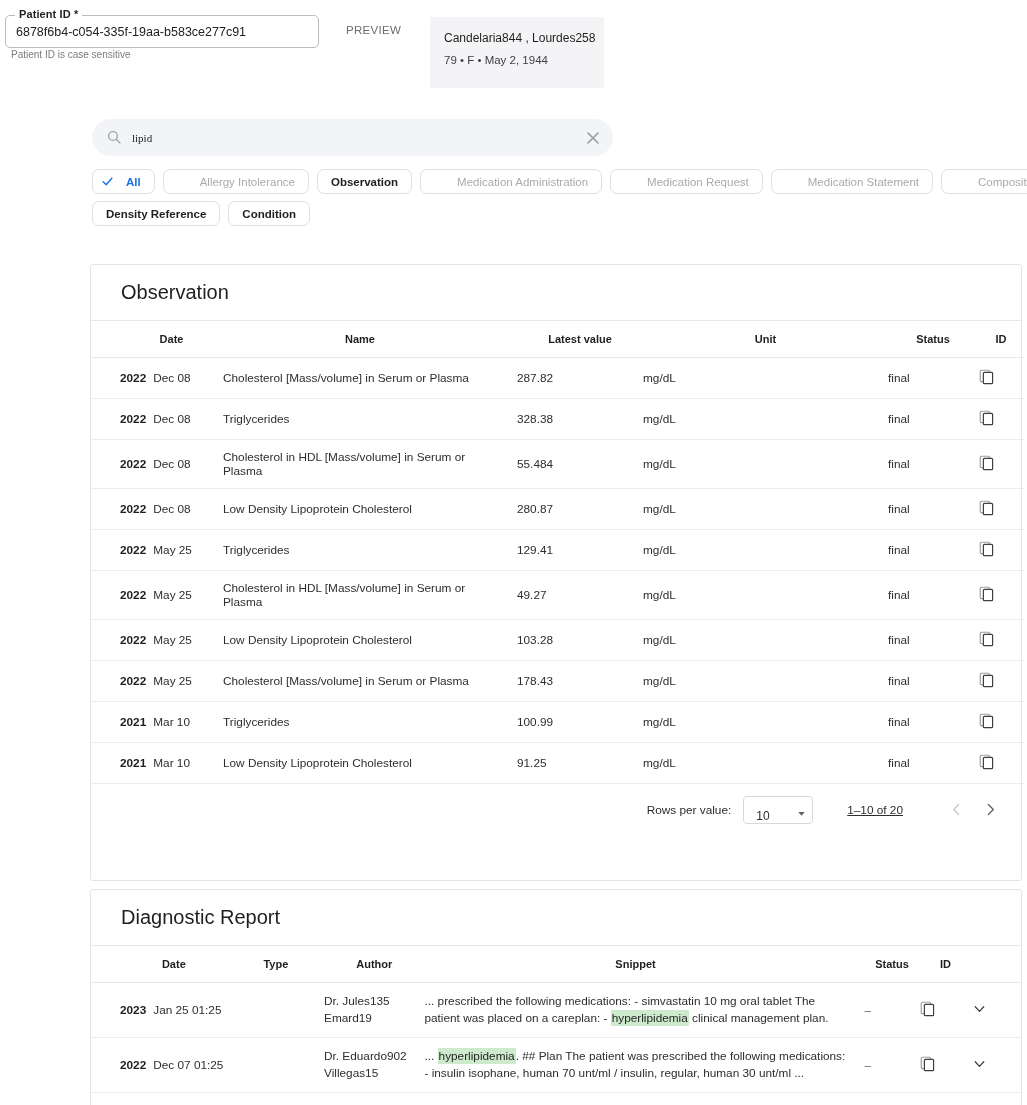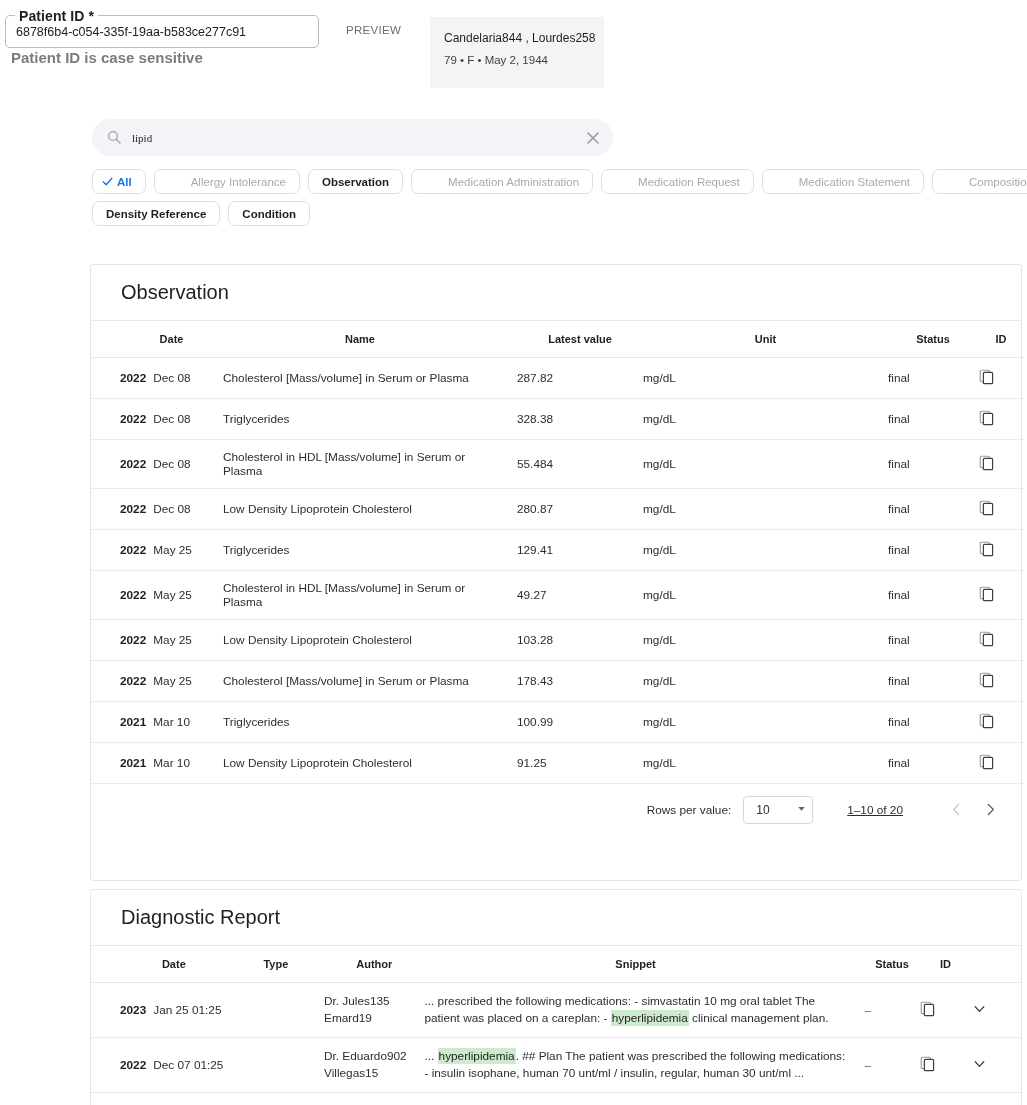--- a/index.html
+++ b/index.html
@@ -16,33 +16,33 @@
 
   .pid-field {
     position: absolute; left: 5px; top: 15px;
     width: 314px; height: 33px;
     border: 1px solid #b9bcc0; border-radius: 5px;
     background: #fff;
   }
   .pid-legend {
     position: absolute; left: 9px; top: -8px;
     background: #fff; padding: 0 4px;
-    font-size: 14px; font-weight: bold; color: #1f1f1f;
+    font-size: 11px; font-weight: bold; color: #1f1f1f;
     letter-spacing: .1px;
   }
   .pid-input {
     position: absolute; left: 0; top: 0; width: 100%; height: 100%;
     border: 0; outline: none; background: transparent;
     font-family: "Liberation Sans", sans-serif;
     font-size: 12.5px; color: #202124;
     padding: 0 10px;
   }
   .pid-help {
     position: absolute; left: 11px; top: 49px;
-    font-size: 15px; color: #7a7d80; font-weight: bold;
+    font-size: 10px; color: #7a7d80;
   }
 
   .preview-label {
     position: absolute; left: 346px; top: 24px;
     font-size: 11.5px; color: #6b6e71; letter-spacing: .3px;
   }
 
   .preview-card {
     position: absolute; left: 430px; top: 17px;
     width: 174px; height: 71px;
@@ -80,21 +80,21 @@
     opacity: .6;
   }
 
   
   .chips { position: absolute; left: 92px; top: 169px; width: 920px; }
   .chip-row { display: flex; gap: 8px; margin-bottom: 7px; }
   .chip {
     height: 25px; padding: 0 13px;
     border: 1px solid #dcdfe3; border-radius: 7px;
     background: #fff;
-    display: flex; align-items: center; gap: 3px;
+    display: flex; align-items: center; gap: 12px;
     font-size: 11.5px; font-weight: bold; color: #1f1f1f;
     white-space: nowrap; cursor: pointer;
   }
   .chip.dim { color: #a7aaae; font-weight: normal; padding-left: 36px; }
   .chip.all { color: #1a73e8; padding-left: 8px; }
   .chip .chk { width: 13px; height: 13px; display: block; }
 
   
   .card {
     position: absolute; left: 90px; width: 932px;
@@ -145,21 +145,21 @@
   
   .pager {
     height: 52px; display: flex; align-items: center; justify-content: flex-end;
     padding-right: 14px; gap: 0;
     font-size: 11.8px; color: #2b2d30;
   }
   .pager-label { margin-right: 12px; }
   .rpp-select {
     width: 70px; height: 28px;
     border: 1px solid #d5d8dc; border-radius: 4px;
-    display: flex; align-items: center; justify-content: space-between;
+    display: flex; align-items: flex-end; justify-content: space-between;
     padding: 0 4px 0 12px; cursor: pointer; font-size: 12px; gap: 12px;
   }
   .pager-range { margin: 0 36px 0 34px; text-decoration: underline; }
   .pg-btn { width: 34px; height: 30px; display: flex; align-items: center; justify-content: center; cursor: pointer; }
 
   
   .d-date { width: 132px; padding-left: 29px !important; }
   .d-type { width: 93px; }
   .d-auth { width: 97px; }
   .d-snip { width: 425px; padding-right: 18px; }

